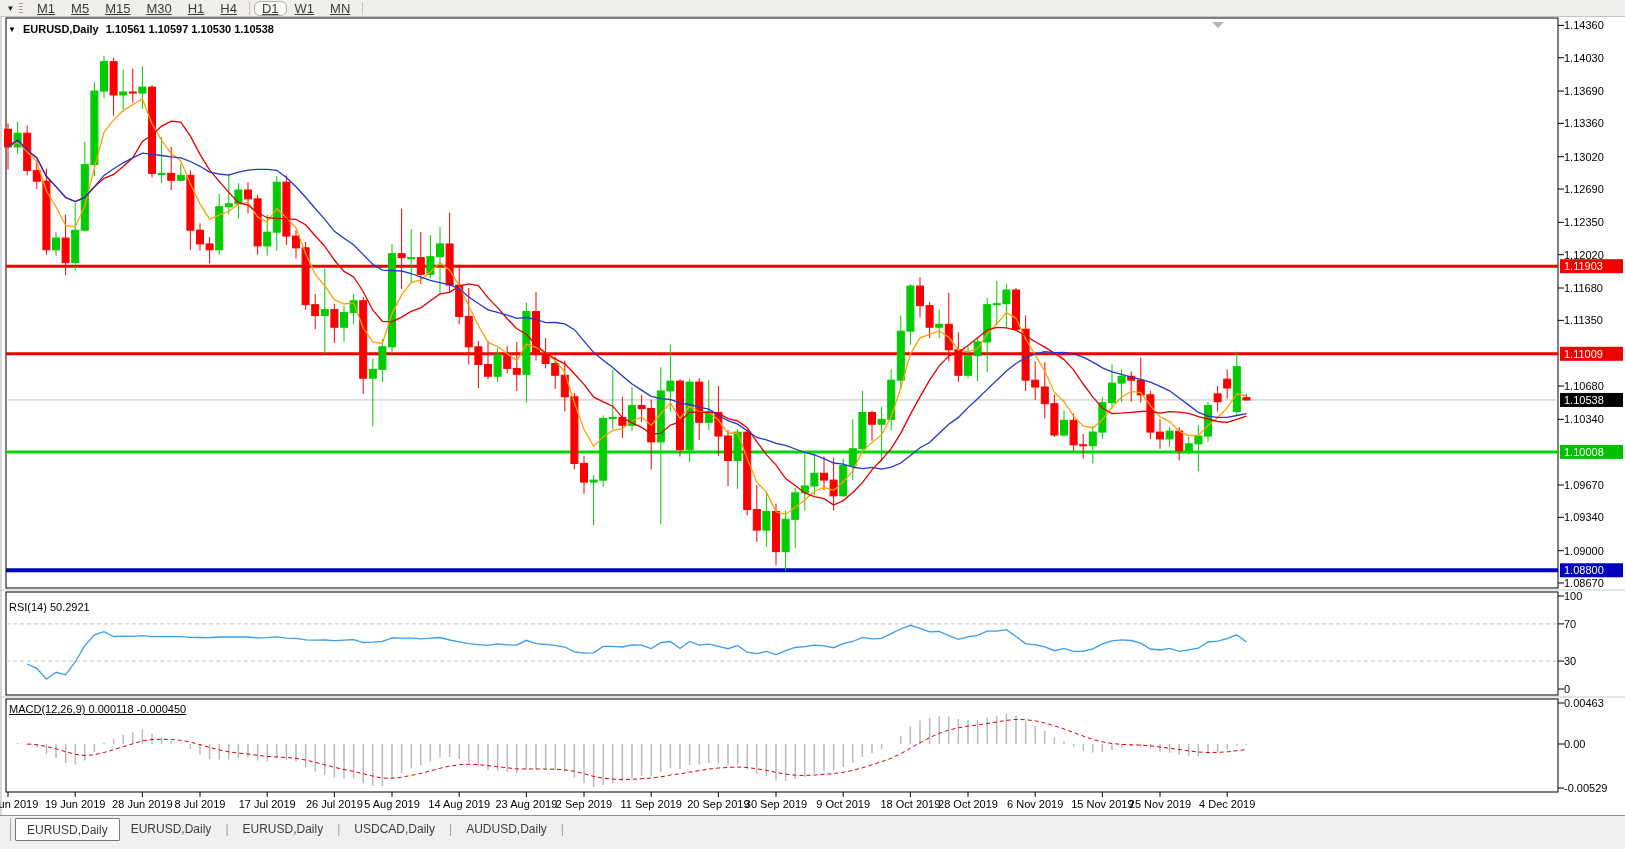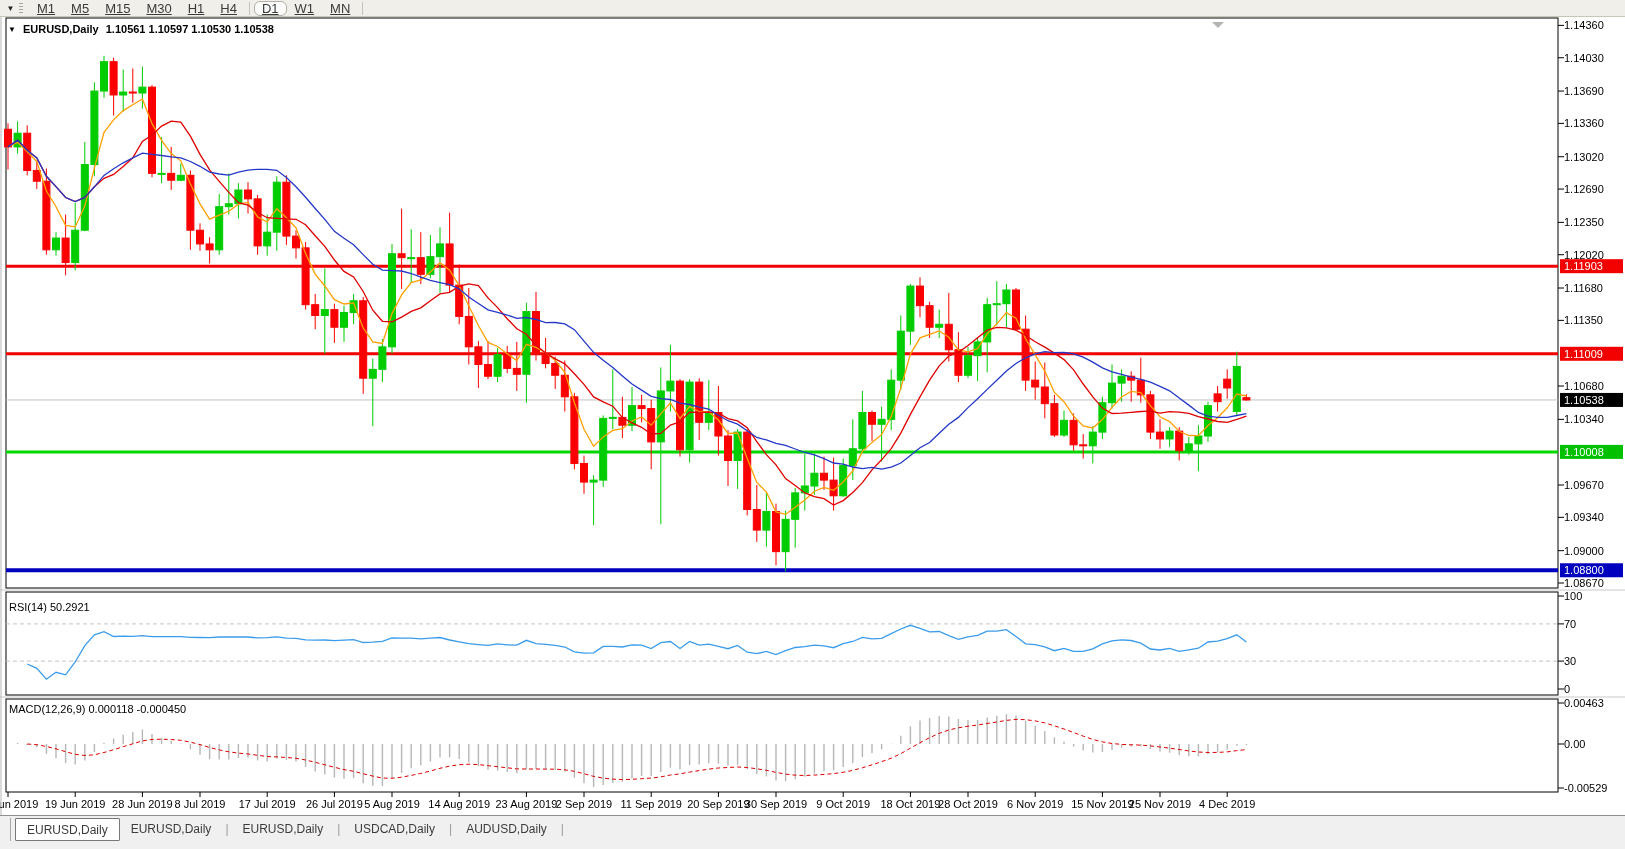--- a/index.html
+++ b/index.html
@@ -16,21 +16,21 @@
   .tbsep{width:1px;height:13px;background:#c6c2ba;margin:0 4px;}
   
   .chartwin{position:relative;height:798px;background:#fff;}
   svg{display:block;}
   svg text{font-family:"Liberation Sans",sans-serif;}
   .chart-title{position:absolute;left:8px;top:6px;font-size:11px;font-weight:bold;
                color:#000;display:flex;gap:7px;align-items:center;white-space:nowrap;}
   .tri{font-size:8px;font-weight:normal;}
   .ind-label{position:absolute;font-size:11px;color:#000;white-space:nowrap;}
   .ind-label.rsi{left:9px;top:584px;}
-  .ind-label.macd{left:9px;top:686px;}
+  .ind-label.macd{left:9px;top:686px;text-decoration:underline;}
   
   .tabbar{height:34px;background:#f0f0f0;border-top:1px solid #8f8f8f;
           display:flex;align-items:flex-start;padding-top:2px;box-sizing:border-box;
           font-size:12px;color:#3c3c3c;}
   .tab-notch{width:10px;height:23px;border-right:1px solid #a8a8a8;margin-right:4px;}
   .tab{padding:4px 11px 0 11px;height:23px;box-sizing:border-box;cursor:default;white-space:nowrap;}
   .tab.active{background:#fff;border:1px solid #787878;border-radius:1px;}
   .tabsep{padding:4px 3px 0 3px;color:#9a9a9a;}
 </style>
 </head>

